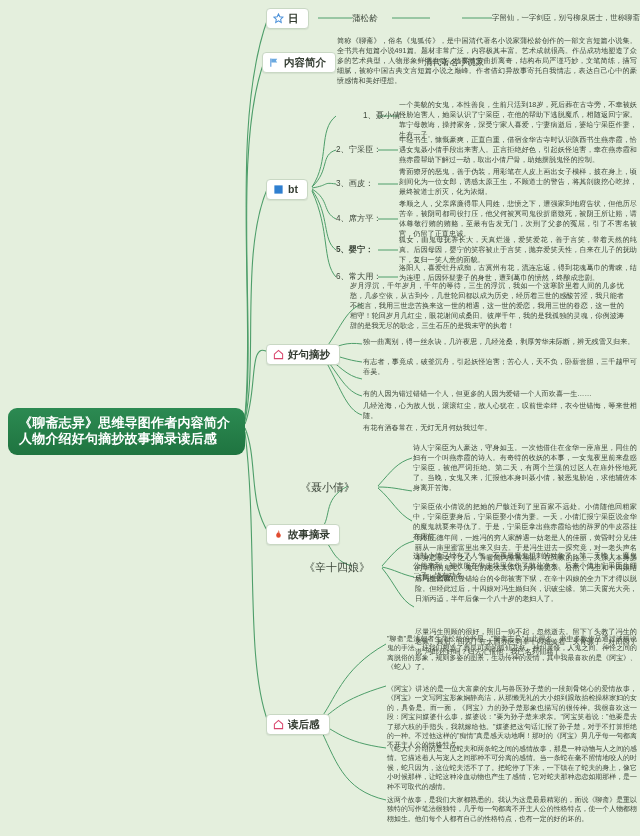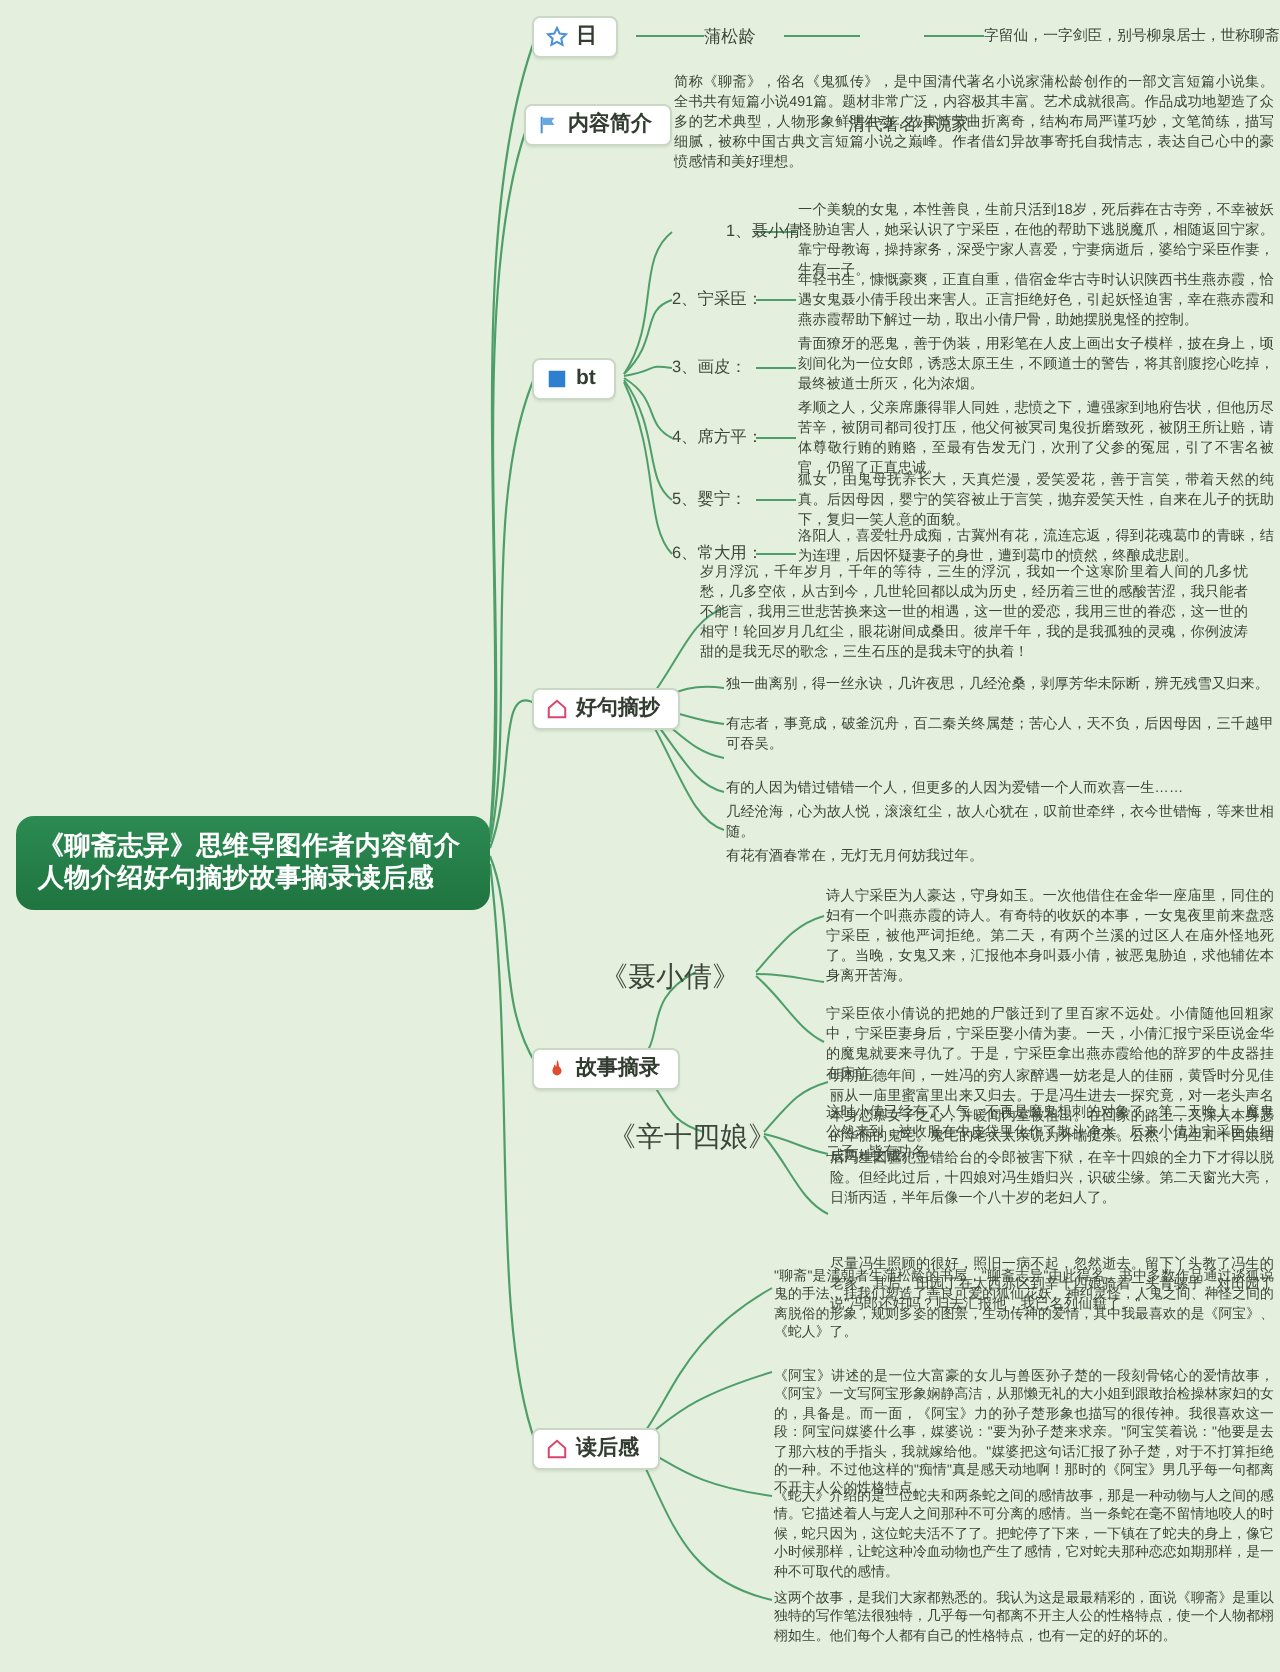--- a/index.html
+++ b/index.html
@@ -34,21 +34,21 @@
     box-shadow:0 1px 1px rgba(80,100,80,.10);
   }
   .branch .ico{width:11px;height:11px;flex:0 0 11px;display:block;}
   .branch .lbl{display:inline-block;}
 
   
   .plain{
     font-size:8.6px;line-height:12px;color:#3c463a;white-space:nowrap;
   }
   .plain.num{font-size:8.2px;}
-  .story-title{font-size:14px;color:#3c463a;white-space:nowrap;}
+  .story-title{font-size:11px;color:#3c463a;white-space:nowrap;}
 
   
   .para{
     font-size:7.1px;line-height:9.9px;color:#3b4538;
     text-align:justify;letter-spacing:.05px;
   }
   .para.tiny{font-size:6.9px;line-height:9.4px;}
 </style>
 </head>
 <body>
@@ -161,41 +161,41 @@
   <div class="node plain num" style="left:336px;top:178px;">
     <span>3、</span><span>画皮：</span>
   </div>
   <div class="node para" style="left:399px;top:168px;width:238px;">青面獠牙的恶鬼，善于伪装，用彩笔在人皮上画出女子模样，披在身上，顷刻间化为一位女郎，诱惑太原王生，不顾道士的警告，将其剖腹挖心吃掉，最终被道士所灭，化为浓烟。</div>
 
   <div class="node plain num" style="left:336px;top:213px;">
     <span>4、</span><span>席方平：</span>
   </div>
   <div class="node para" style="left:399px;top:200px;width:238px;">孝顺之人，父亲席廉得罪人同姓，悲愤之下，遭强家到地府告状，但他历尽苦辛，被阴司都司役打压，他父何被冥司鬼役折磨致死，被阴王所让赔，请体尊敬行贿的贿赂，至最有告发无门，次刑了父参的冤屈，引了不害名被官，仍留了正直忠诚。</div>
 
-  <div class="node plain num" style="left:336px;top:244px;">
+  <div class="node plain num" style="left:336px;top:244px;font-weight:bold;">
     <span>5、</span><span>婴宁：</span>
   </div>
   <div class="node para" style="left:399px;top:236px;width:238px;">狐女，由鬼母抚养长大，天真烂漫，爱笑爱花，善于言笑，带着天然的纯真。后因母因，婴宁的笑容被止于言笑，抛弃爱笑天性，自来在儿子的抚助下，复归一笑人意的面貌。</div>
 
   <div class="node plain num" style="left:336px;top:271px;">
     <span>6、</span><span>常大用：</span>
   </div>
   <div class="node para" style="left:399px;top:264px;width:238px;">洛阳人，喜爱牡丹成痴，古冀州有花，流连忘返，得到花魂葛巾的青睐，结为连理，后因怀疑妻子的身世，遭到葛巾的愤然，终酿成悲剧。</div>
 
   <div class="node branch" style="left:266px;top:344px;">
     <span class="ico">
       <svg viewBox="0 0 24 24" width="11" height="11">
           <path d="M3 11L12 3l9 8v10H3z" fill="none" stroke="#d9456c" stroke-width="2.2"></path>
         </svg>
     </span>
     <span class="lbl">好句摘抄</span>
   </div>
   <div class="node para" style="left:350px;top:282px;width:274px;">岁月浮沉，千年岁月，千年的等待，三生的浮沉，我如一个这寒阶里着人间的几多忧愁，几多空依，从古到今，几世轮回都以成为历史，经历着三世的感酸苦涩，我只能者不能言，我用三世悲苦换来这一世的相遇，这一世的爱恋，我用三世的眷恋，这一世的相守！轮回岁月几红尘，眼花谢间成桑田。彼岸千年，我的是我孤独的灵魂，你例波涛甜的是我无尽的歌念，三生石压的是我未守的执着！</div>
   <div class="node para" style="left:363px;top:338px;width:274px;">独一曲离别，得一丝永诀，几许夜思，几经沧桑，剥厚芳华未际断，辨无残雪又归来。</div>
-  <div class="node para" style="left:363px;top:358px;width:274px;">有志者，事竟成，破釜沉舟，百二秦关终属楚；苦心人，天不负，后因母因，三千越甲可吞吴。</div>
+  <div class="node para" style="left:363px;top:358px;width:274px;">有志者，事竟成，破釜沉舟，引起妖怪迫害；苦心人，天不负，卧薪尝胆，三千越甲可吞吴。</div>
   <div class="node para" style="left:363px;top:390px;width:274px;">有的人因为错过错错一个人，但更多的人因为爱错一个人而欢喜一生……</div>
   <div class="node para" style="left:363px;top:402px;width:274px;">几经沧海，心为故人悦，滚滚红尘，故人心犹在，叹前世牵绊，衣今世错悔，等来世相随。</div>
   <div class="node para" style="left:363px;top:424px;width:274px;">有花有酒春常在，无灯无月何妨我过年。</div>
 
   <div class="node branch" style="left:266px;top:524px;">
     <span class="ico">
       <svg viewBox="0 0 24 24" width="11" height="11">
           <path d="M12 2c3 4 1 6 3 8 1.5 1.5 2 3 2 4a5 5 0 01-10 0c0-3 2-4 2-7 2 1 2 3 2 3s1-4 1-8z" fill="#e04a2f"></path>
         </svg>
     </span>

